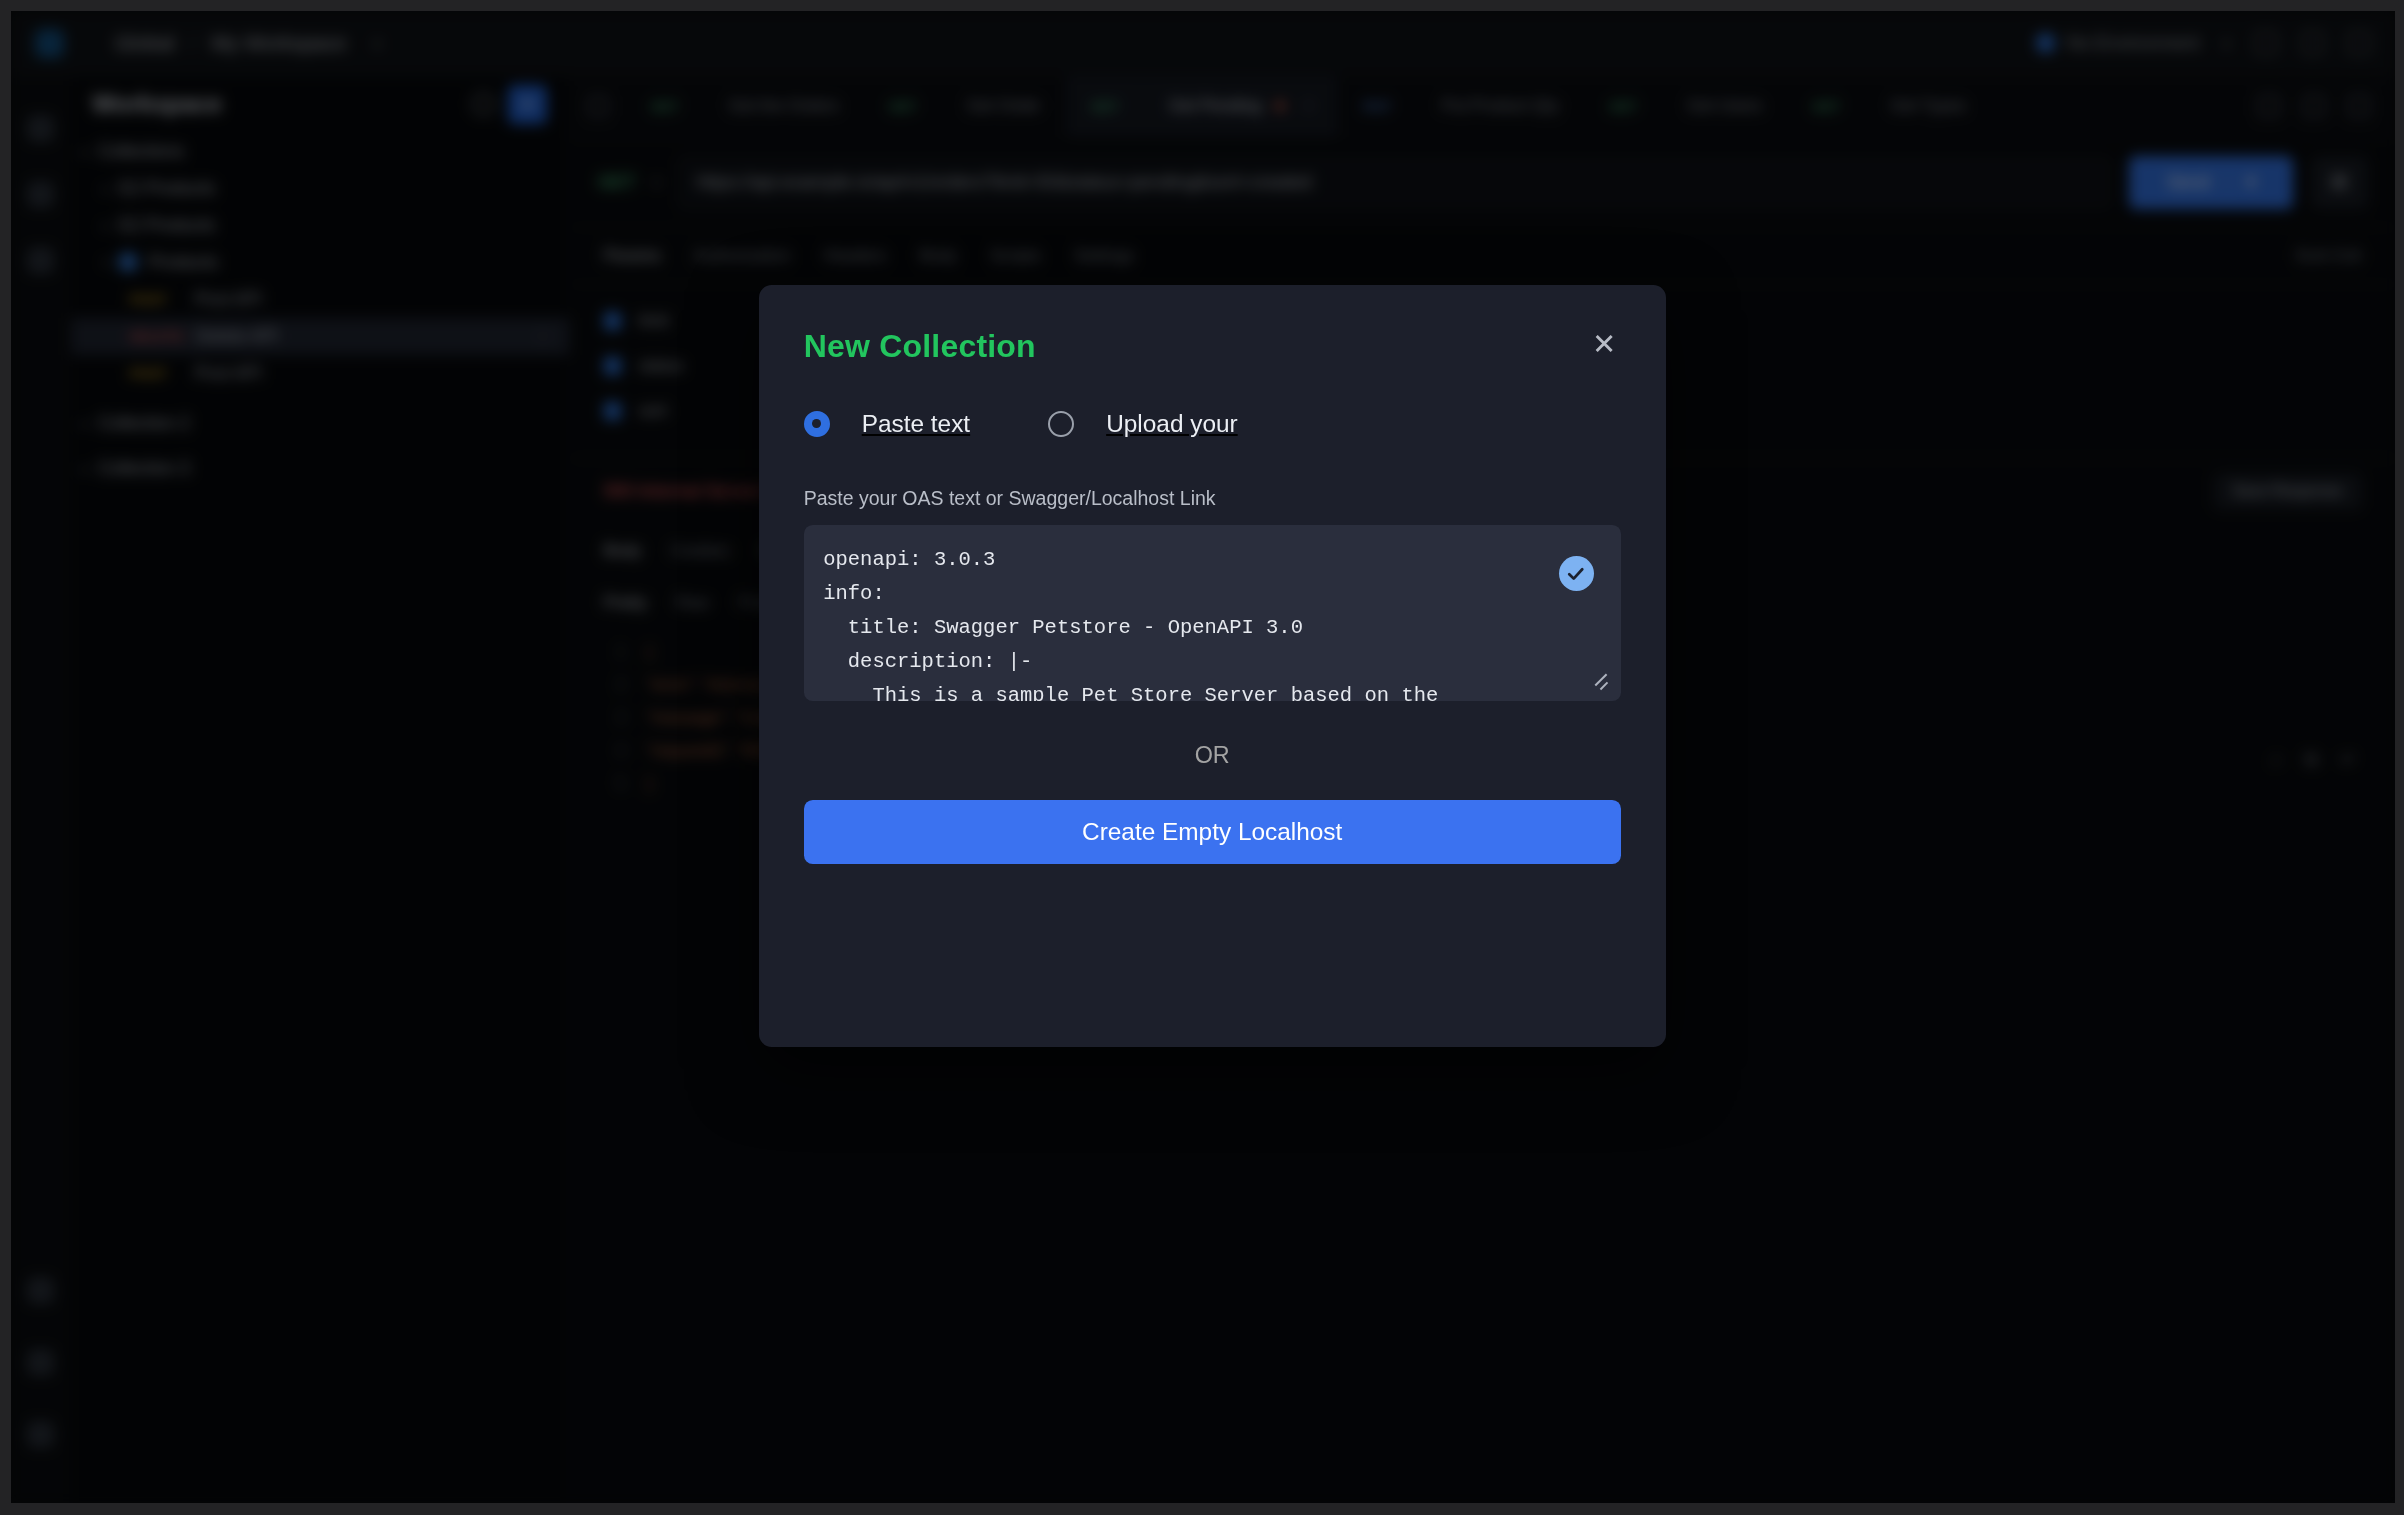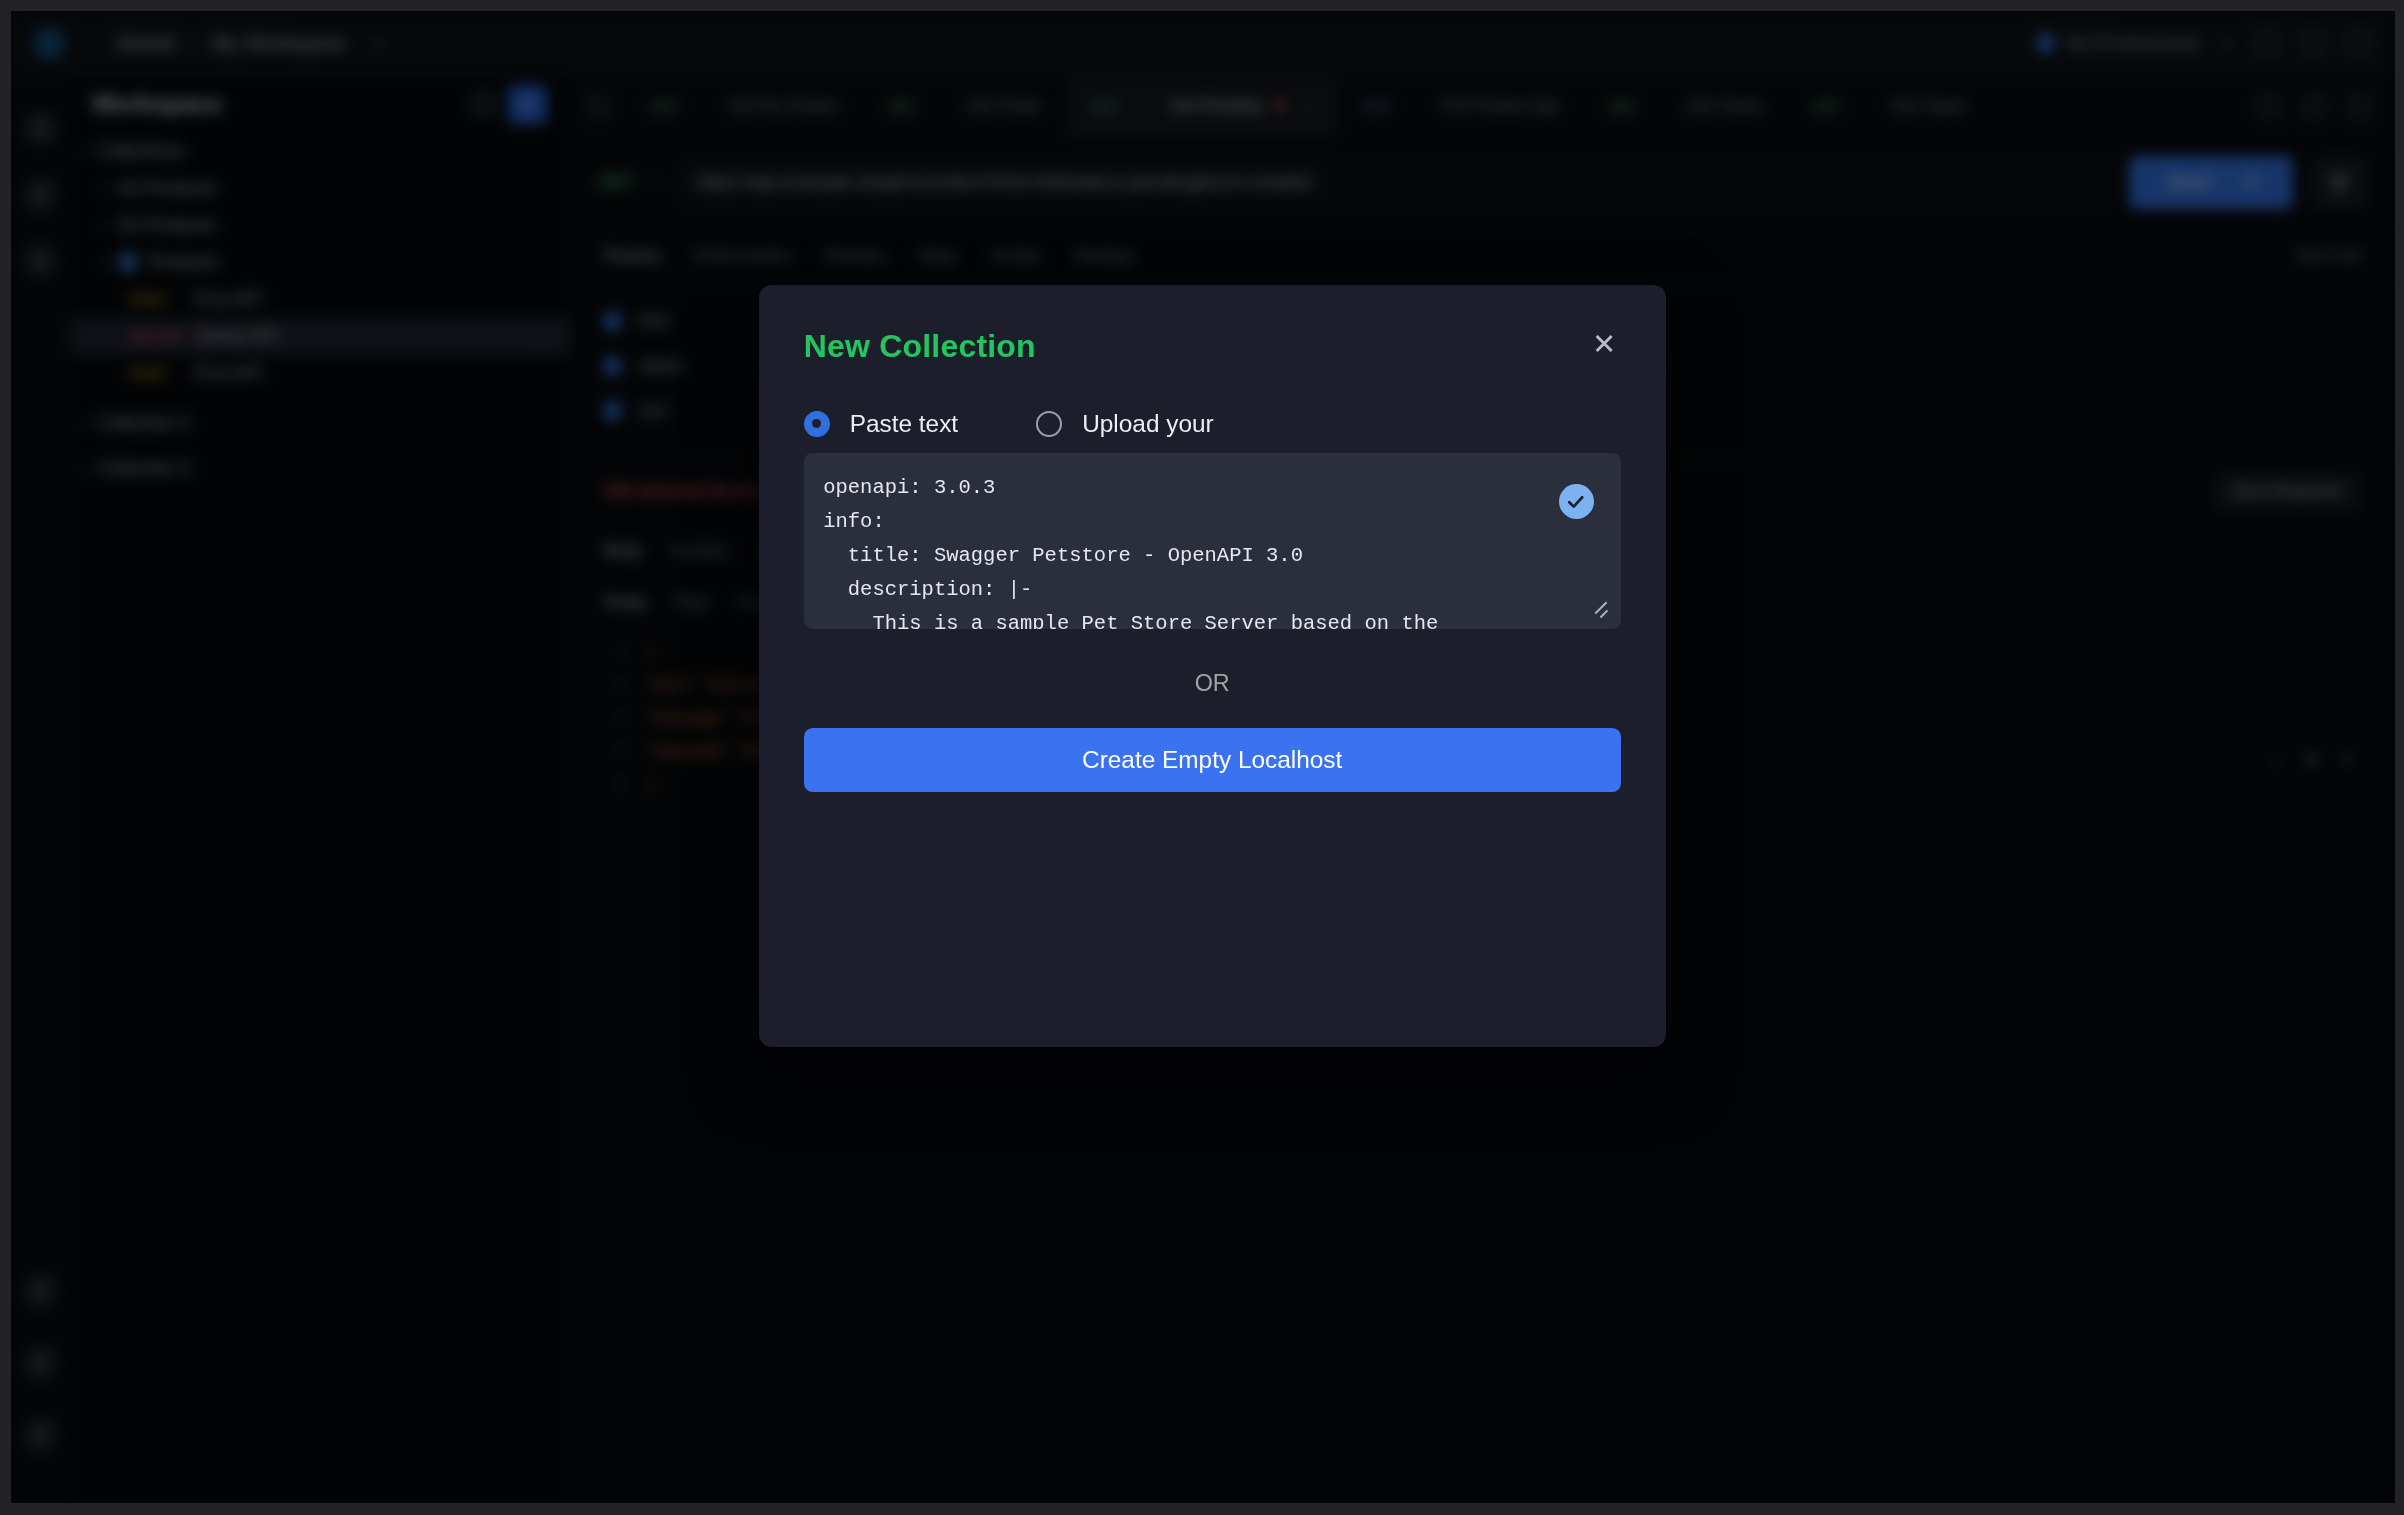--- a/index.html
+++ b/index.html
@@ -187,21 +187,21 @@
     display:flex;align-items:flex-start;justify-content:space-between;
     padding:43px 45px 0 45px;
   }
   .modal-title{color:#22c55e;font-size:32px;font-weight:700;letter-spacing:0.2px;}
   .modal-close{
     color:#b8bcc6;font-size:29px;line-height:1;cursor:pointer;
     width:33px;height:33px;display:flex;align-items:center;justify-content:center;
   }
 
   .radios{display:flex;align-items:center;gap:78px;padding:45px 0 0 45px;}
-  .radio{display:flex;align-items:center;gap:20px;cursor:pointer;}
+  .radio{display:flex;align-items:center;gap:32px;cursor:pointer;text-decoration:underline;}
   .rdot{
     width:26px;height:26px;border-radius:50%;
     border:2.9px solid #9aa0ab;background:transparent;
     display:flex;align-items:center;justify-content:center;
   }
   .rdot.on{border-color:#2f6fe0;background:#2f6fe0;}
   .rdot.on::after{content:"";width:8.8px;height:8.8px;border-radius:50%;background:#1c1f2b;}
   .radio-label{color:#eceff4;font-size:24.4px;}
 
   .field-label{
@@ -462,20 +462,21 @@
       <label class="radio">
         <span class="rdot on"></span>
         <span class="radio-label">Paste text</span>
       </label>
       <label class="radio">
         <span class="rdot"></span>
         <span class="radio-label">Upload your</span>
       </label>
     </div>
 
+    <div class="field-label">Paste your OAS text or Swagger/Localhost Link</div>
 
     <div class="ta-wrap">
       <textarea class="ta" placeholder="Paste your OAS text or Swagger/Localhost Link" style="">openapi: 3.0.3
 info:
   title: Swagger Petstore - OpenAPI 3.0
   description: |-
     This is a sample Pet Store Server based on the</textarea>
       <div class="ta-check">
         <svg viewBox="0 0 24 24" fill="none" stroke="#1c2230" stroke-width="3.4" stroke-linecap="round" stroke-linejoin="round">
             <path d="M4 12.5 L9.5 18 L20 6.5"></path>

